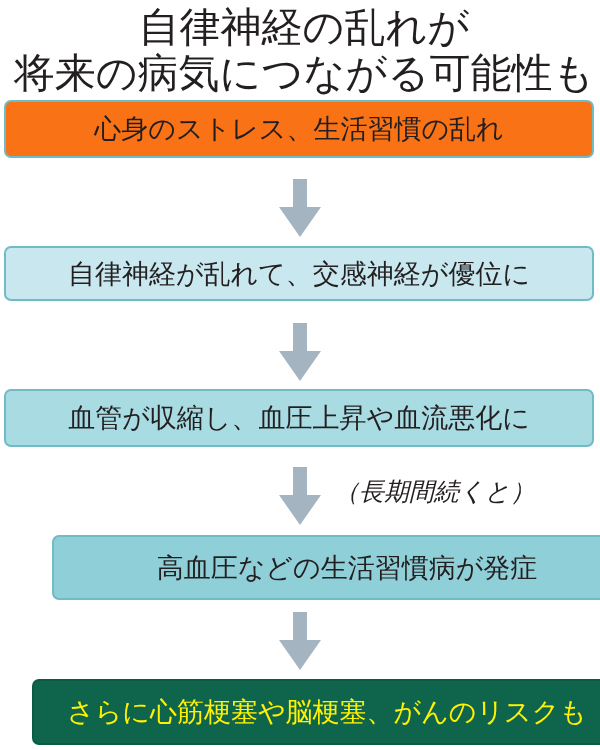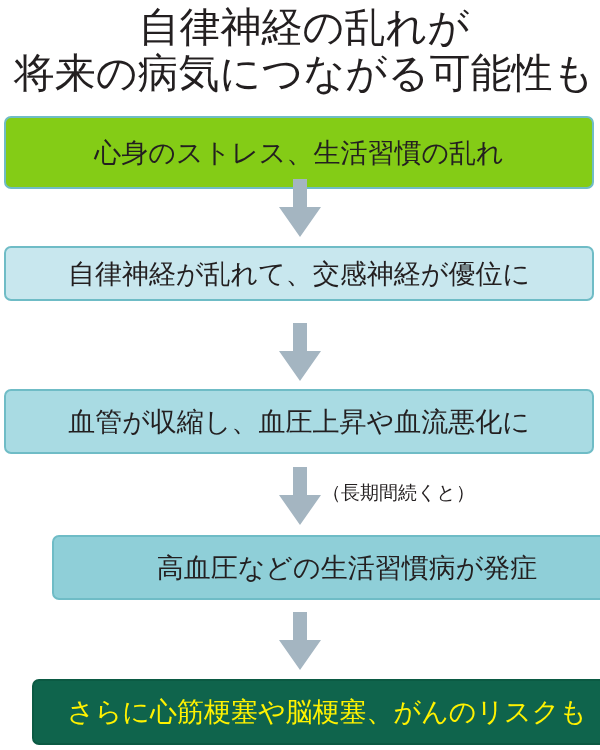--- a/index.html
+++ b/index.html
@@ -32,23 +32,23 @@
     width: 590px;
     box-sizing: border-box;
     border-radius: 7px;
     border: 2px solid #6fbcc6;
     display: flex;
     align-items: center;
     justify-content: center;
     font-size: 27px;
     white-space: nowrap;
   }
-  .box.b1 { top: 116px; height: 73px; background: #84cc16; }
+  .box.b1 { top: 100px; height: 58px; background: #f97316; }
   .box.b2 { top: 246px; height: 55px; background: #c8e7ee; }
-  .box.b3 { top: 389px; height: 65px; background: #a9dbe3; }
+  .box.b3 { top: 389px; height: 58px; background: #a9dbe3; }
   .box.b4 { top: 535px; height: 65px; background: #8fcfd8; margin-left: 48px; }
   .box.b5 {
     top: 679px; height: 66px;
     background: #0f644c;
     border-color: #0b5a43;
     color: #fff200;
     font-size: 27px;
     margin-left: 28px;
   }
   .arrow {
@@ -57,25 +57,26 @@
     width: 42px;
     height: 58px;
   }
   .arrow svg { display: block; }
   .a1 { top: 179px; }
   .a2 { top: 323px; }
   .a3 { top: 467px; }
   .a4 { top: 612px; }
   .note {
     position: absolute;
-    left: 322px;
+    left: 334px;
     top: 474px;
-    font-size: 19px;
+    font-size: 25px;
     line-height: 36px;
     white-space: nowrap;
+    font-style: italic;
   }
 </style>
 </head>
 <body>
 
 <div class="title">
   <div>自律神経の乱れが</div>
   <div>将来の病気につながる可能性も</div>
 </div>
 

